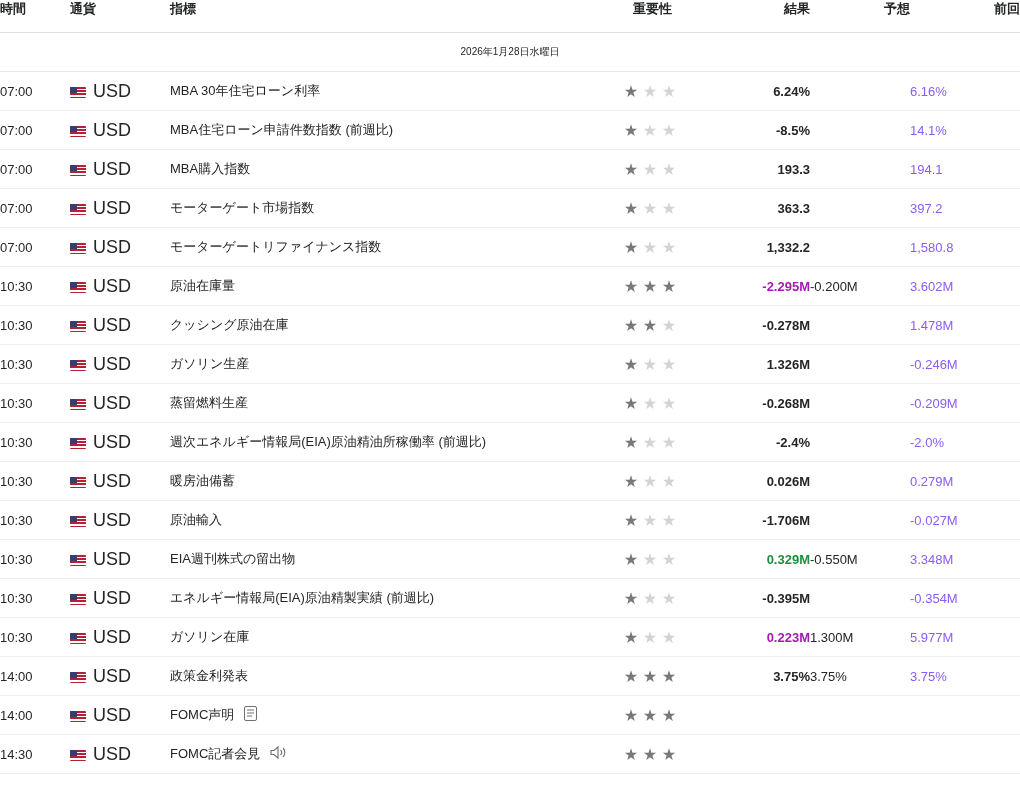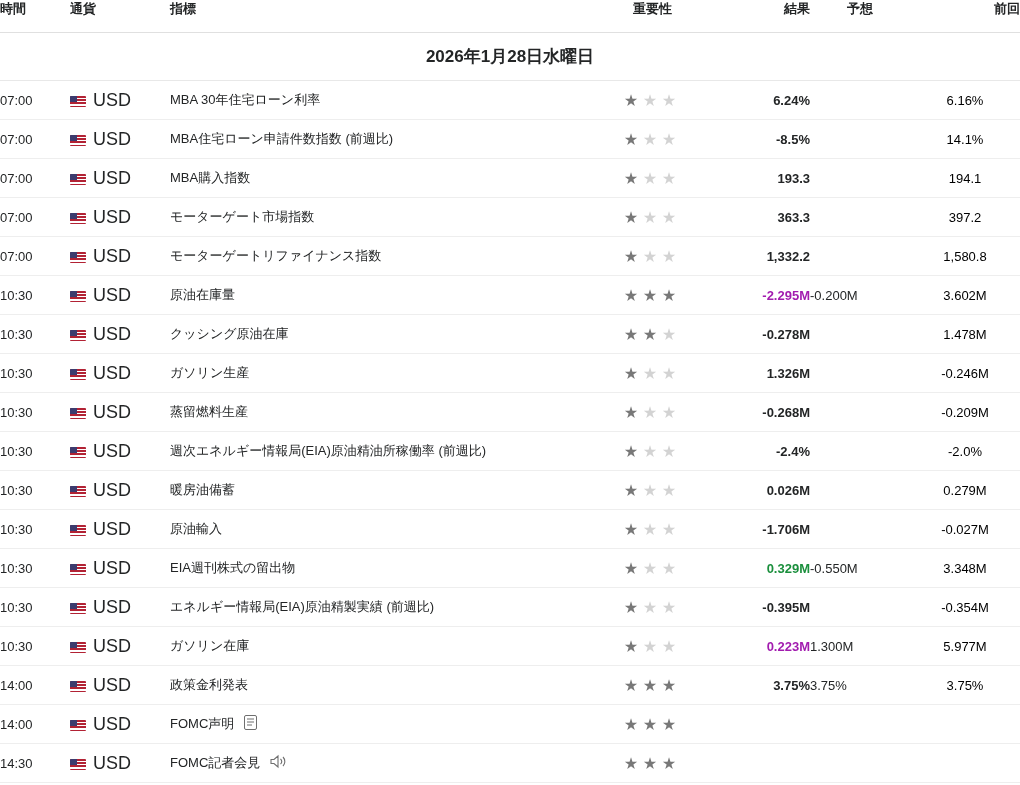--- a/index.html
+++ b/index.html
@@ -38,27 +38,27 @@
   col.c-imp    { width: 105px; }
   col.c-actual { width: 105px; }
   col.c-fore   { width: 100px; }
   col.c-prev   { width: 110px; }
 
   th.h-time   { text-align: left;  padding-left: 14px; }
   th.h-cur    { text-align: left;  padding-left: 10px; }
   th.h-event  { text-align: left;  padding-left: 10px; }
   th.h-imp    { }
   th.h-actual { text-align: right; margin-top: 42px; }
-  th.h-fore   { text-align: center; }
+  th.h-fore   { text-align: right; }
   th.h-prev   { text-align: right; padding-right: 14px; }
 
   tr.date-row td {
     text-align: center;
-    font-size: 17px;
-    font-weight: bold;
+    font-size: 10px;
+    font-weight: normal;
     padding: 12px 0 12px 0;
     border-bottom: 1px solid #e8e8e8;
     color: #232526;
   }
   tr.event-row td {
     border-bottom: 1px solid #eeeeee;
     font-size: 13px;
     height: 38px;
     padding: 0;
     vertical-align: middle;
@@ -85,23 +85,23 @@
   }
   td.td-actual {
     text-align: right;
     font-weight: bold;
   }
   td.td-fore {
     text-align: left;
     color: #232526;
   }
   td.td-prev {
-    text-align: center;
+    text-align: left;
     padding-right: 14px;
-    color: #000000;
+    color: #8b5cf6;
   }
   
   .flag {
     display: inline-block;
     width: 16px;
     height: 11px;
     vertical-align: -1px;
     margin-right: 7px;
     position: relative;
     overflow: hidden;

